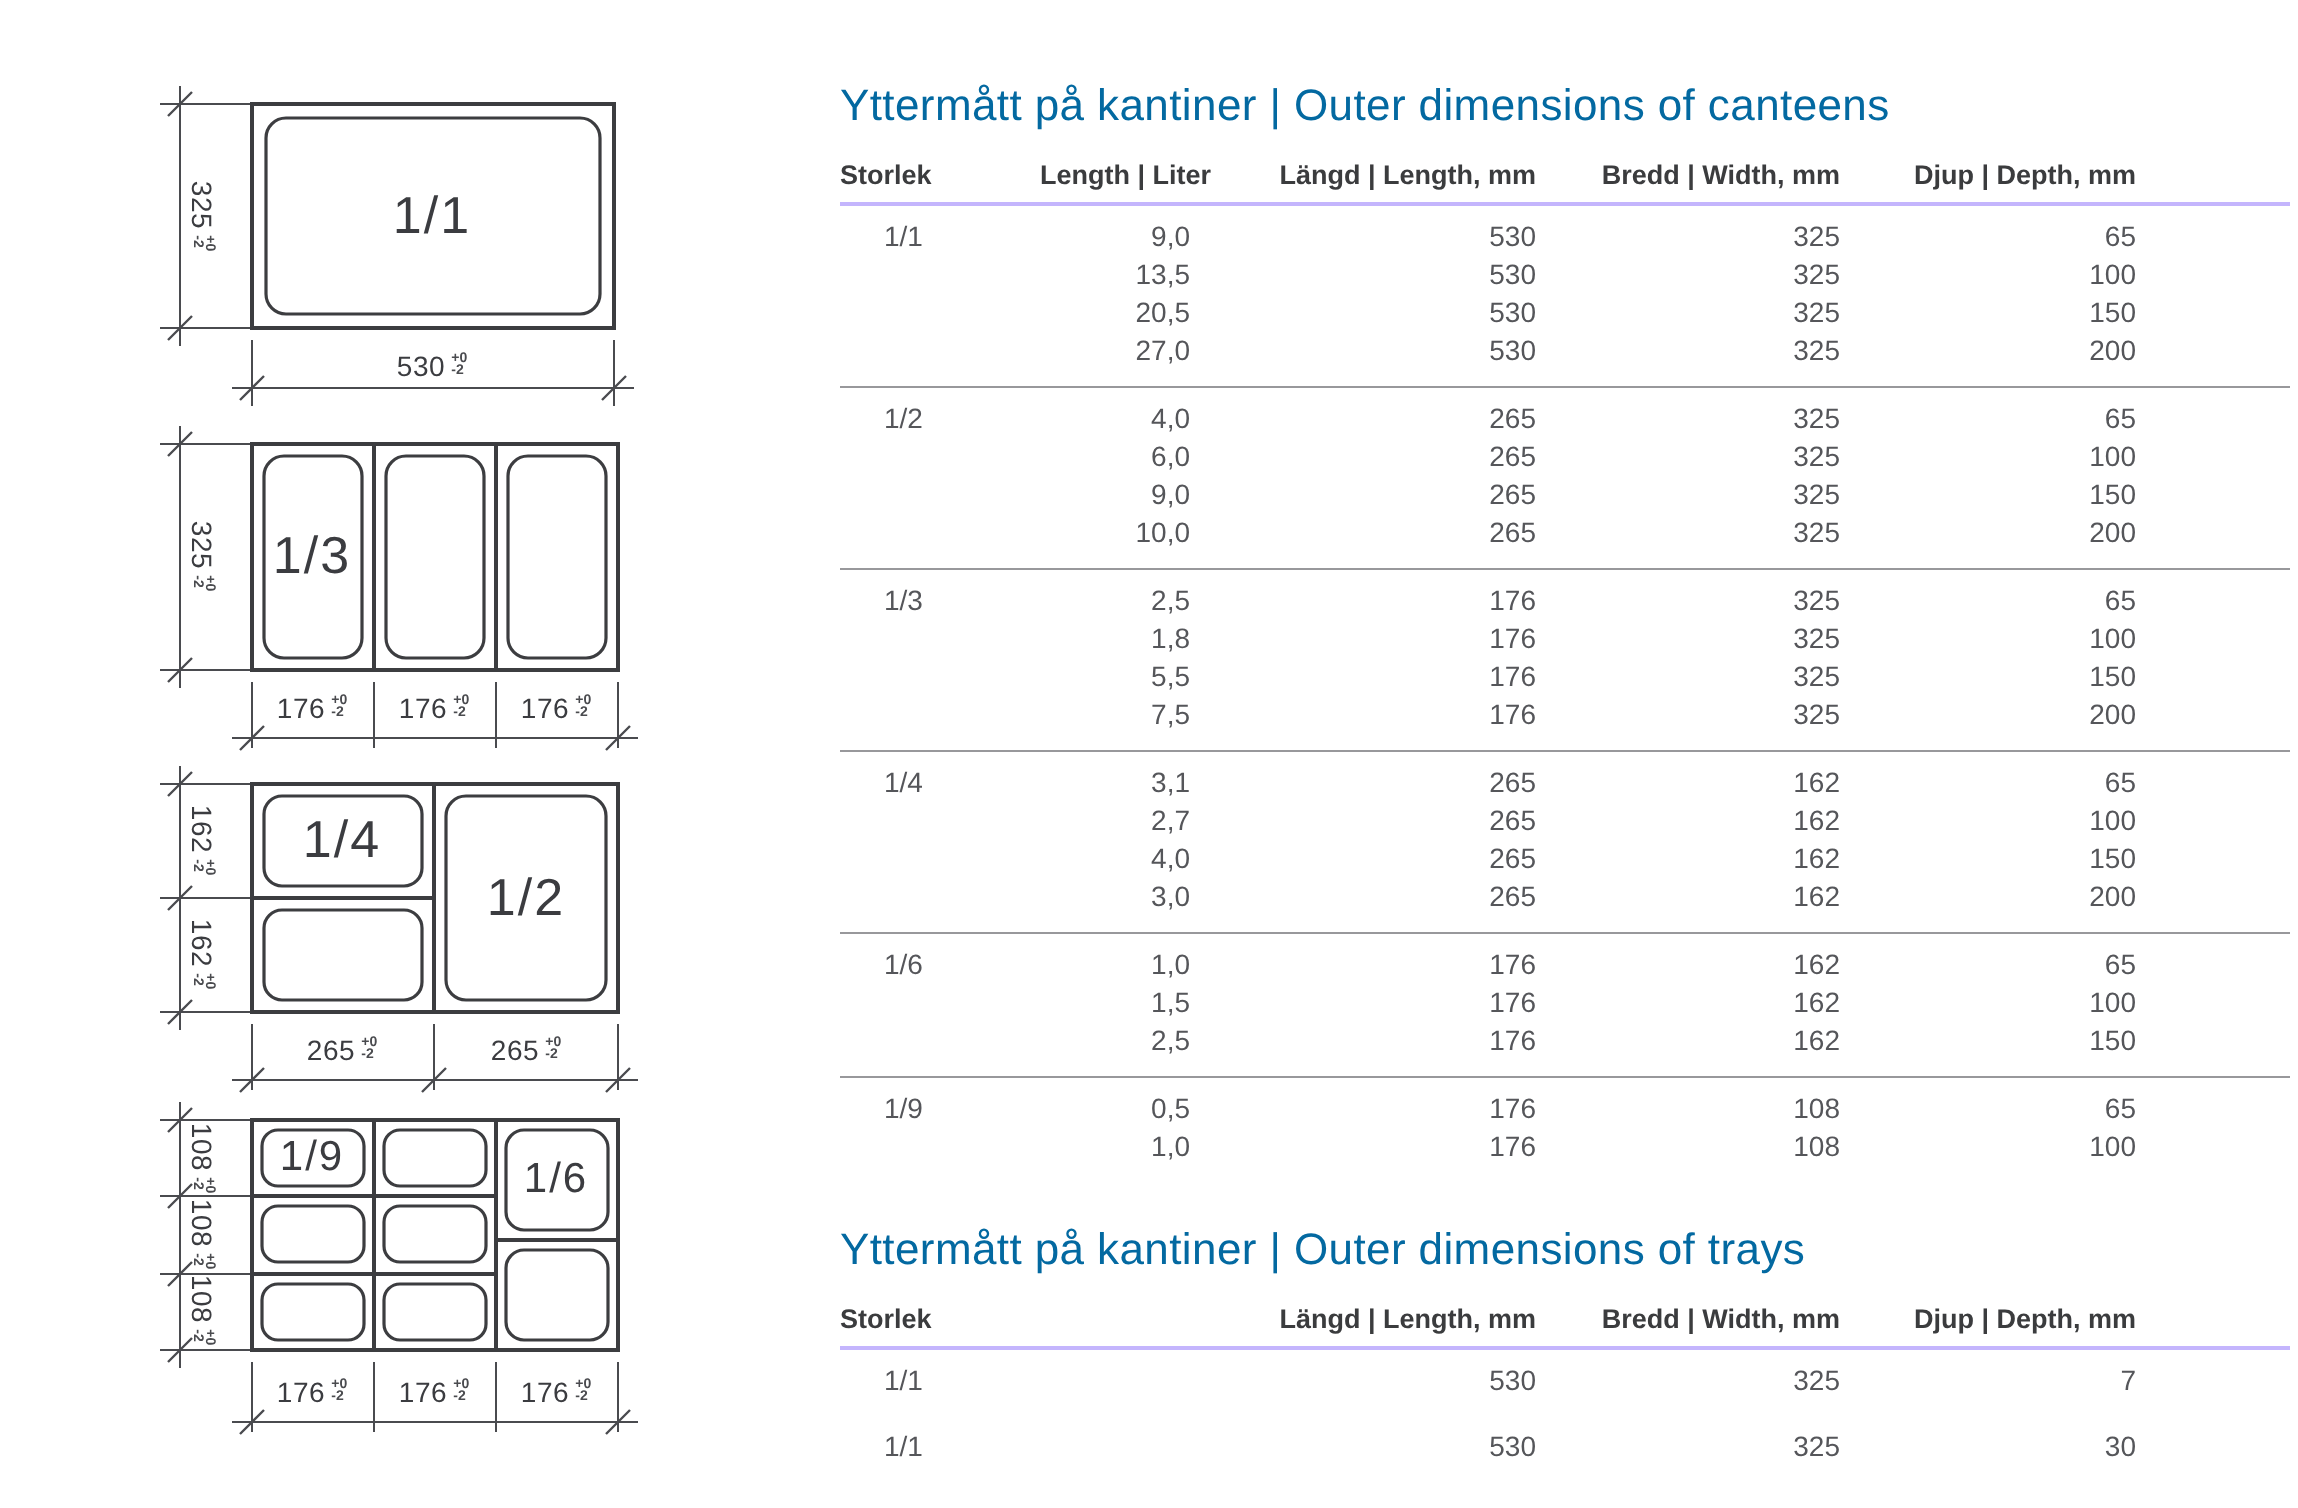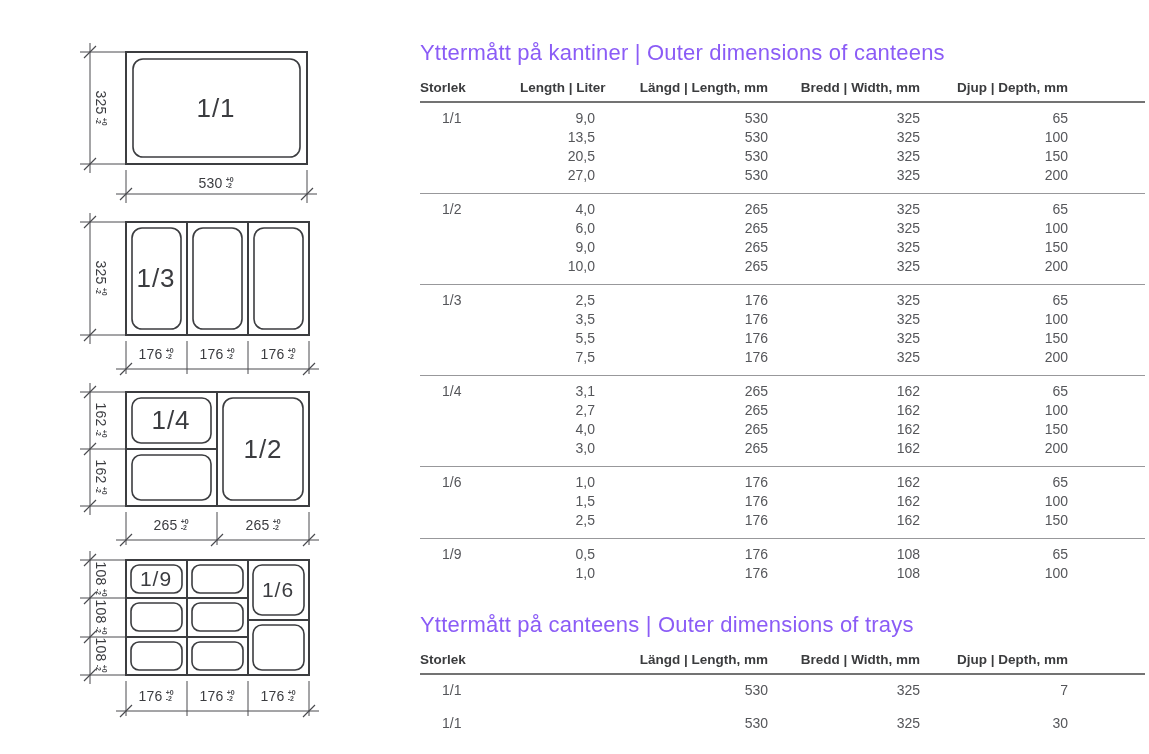--- a/index.html
+++ b/index.html
@@ -28,27 +28,27 @@
     display:flex;align-items:center;gap:3px;
     font-size:14px;color:#3b3c40;white-space:nowrap;letter-spacing:.3px;
   }
   .dim.vert{transform:translate(-50%,-50%) rotate(90deg);}
   .dim .tol{display:flex;flex-direction:column;align-items:flex-start;
     font-size:7px;line-height:6.5px;font-weight:bold;color:#4a4b4f;letter-spacing:0;}
   
   .content{position:absolute;left:420px;top:0;width:725px;}
   .sec-title{
     position:absolute;left:0;
-    font-size:22px;color:#8b5cf6;letter-spacing:.2px;white-space:nowrap;
+    font-size:22px;color:#0369a1;letter-spacing:.2px;white-space:nowrap;
   }
   .dim-table{position:absolute;left:0;width:725px;}
   .row{display:grid;}
   .t1 .row{grid-template-columns:100px 75px 173px 152px 148px 1fr;}
   .t2 .row{grid-template-columns:100px 248px 152px 148px 1fr;}
-  .thead{border-bottom:2px solid #737373;padding-bottom:6px;}
+  .thead{border-bottom:2px solid #c4b5fd;padding-bottom:6px;}
   .thead .cell{font-size:13.5px;font-weight:bold;color:#3b3c3e;white-space:nowrap;}
   .cell{overflow:visible;}
   .cell.num,.thead .cell.right{text-align:right;}
   .tgroup{padding:6px 0 8px 0;}
   .t1 .tgroup{border-bottom:1px solid #98989b;}
   .t1 .tgroup:last-child{border-bottom:none;}
   .body-row{height:19px;line-height:19px;font-size:14px;color:#55565a;}
   .cell.size{text-align:left;padding-left:22px;}
 </style>
 </head>
@@ -312,21 +312,21 @@
           <div class="row body-row">
             <div class="cell size">1/3</div>
             <div class="cell num">2,5</div>
             <div class="cell num">176</div>
             <div class="cell num">325</div>
             <div class="cell num">65</div>
             <div class="cell"></div>
           </div>
           <div class="row body-row">
             <div class="cell size"></div>
-            <div class="cell num">3,5</div>
+            <div class="cell num">1,8</div>
             <div class="cell num">176</div>
             <div class="cell num">325</div>
             <div class="cell num">100</div>
             <div class="cell"></div>
           </div>
           <div class="row body-row">
             <div class="cell size"></div>
             <div class="cell num">5,5</div>
             <div class="cell num">176</div>
             <div class="cell num">325</div>
@@ -416,21 +416,21 @@
             <div class="cell num">1,0</div>
             <div class="cell num">176</div>
             <div class="cell num">108</div>
             <div class="cell num">100</div>
             <div class="cell"></div>
           </div>
         </div>
       </div>
   </div>
 
-  <h2 class="sec-title" style="top:612px;margin:0;font-weight:normal;">Yttermått på canteens | Outer dimensions of trays</h2>
+  <h2 class="sec-title" style="top:612px;margin:0;font-weight:normal;">Yttermått på kantiner | Outer dimensions of trays</h2>
 
   <div class="dim-table t2" style="top:652px;">
     <div class="row thead">
       <div class="cell">Storlek</div>
       <div class="cell right">Längd | Length, mm</div>
       <div class="cell right">Bredd | Width, mm</div>
       <div class="cell right">Djup | Depth, mm</div>
       <div class="cell"></div>
     </div>
     <div class="tbody">

